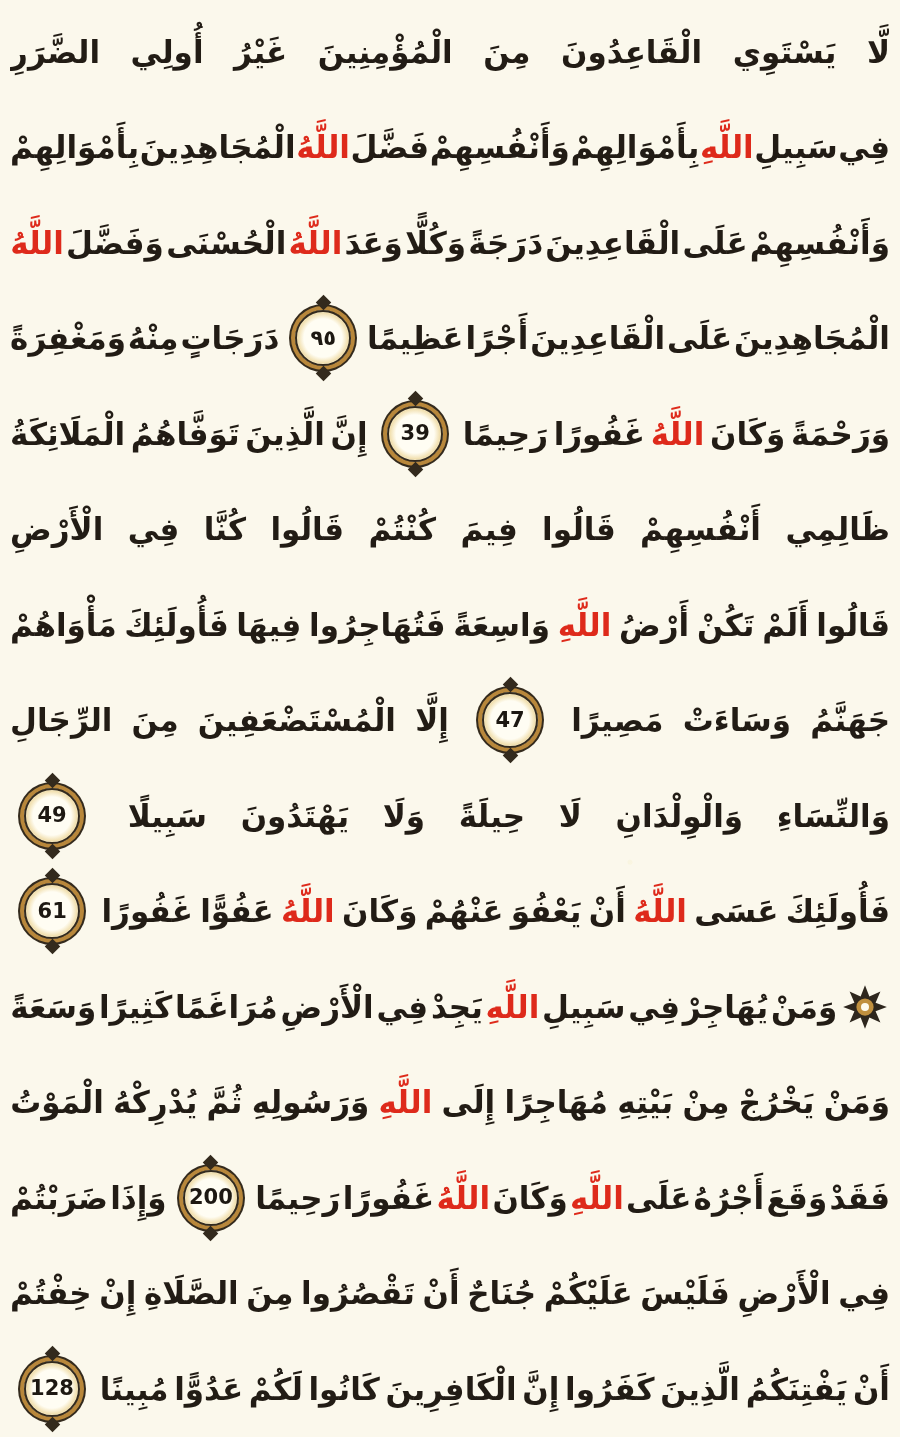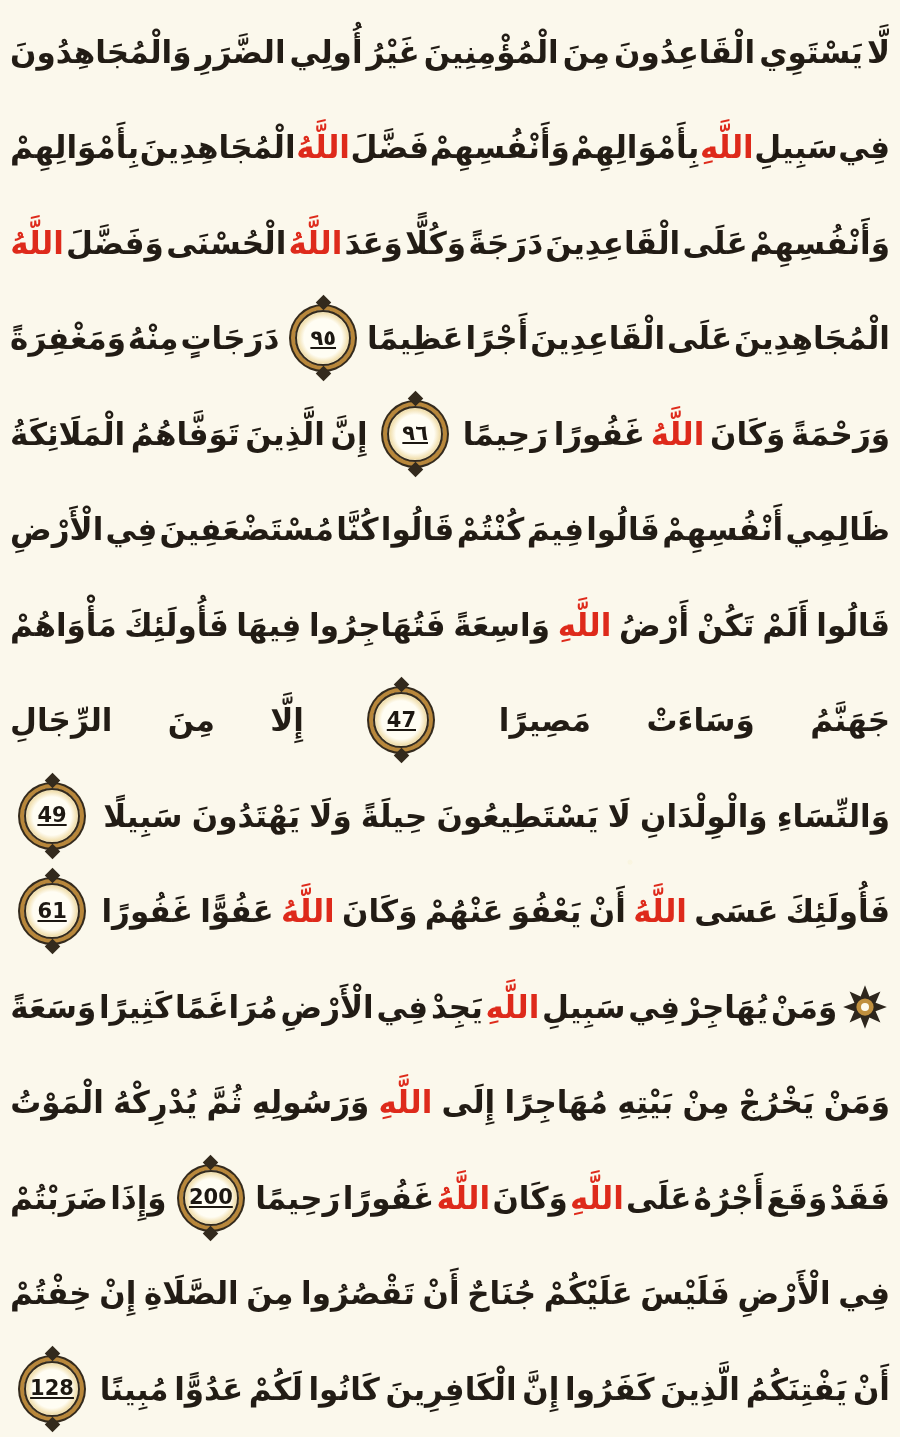--- a/index.html
+++ b/index.html
@@ -62,21 +62,20 @@
     background: #332a1d;
     transform: rotate(45deg);
   }
   .medallion::before { top: -15px; }
   .medallion::after  { bottom: -15px; }
   .medallion-num {
     font-size: 21px;
     font-weight: bold;
     color: #1d1812;
     line-height: 1;
-    text-decoration: underline;
   }
   .hizb {
     flex: 0 0 auto;
     width: 46px;
     height: 46px;
     margin: 0 2px;
   }
 </style>
 </head>
 <body>
@@ -84,21 +83,20 @@
 <div class="page">
     <div class="line">
       <span class="word">لَّا</span>
       <span class="word">يَسْتَوِي</span>
       <span class="word">الْقَاعِدُونَ</span>
       <span class="word">مِنَ</span>
       <span class="word">الْمُؤْمِنِينَ</span>
       <span class="word">غَيْرُ</span>
       <span class="word">أُولِي</span>
       <span class="word">الضَّرَرِ</span>
-      <span class="word">وَالْمُجَاهِدُونَ</span>
     </div>
     <div class="line">
       <span class="word">فِي</span>
       <span class="word">سَبِيلِ</span>
       <span class="word allah">اللَّهِ</span>
       <span class="word">بِأَمْوَالِهِمْ</span>
       <span class="word">وَأَنْفُسِهِمْ</span>
       <span class="word">فَضَّلَ</span>
       <span class="word allah">اللَّهُ</span>
       <span class="word">الْمُجَاهِدِينَ</span>
@@ -129,36 +127,35 @@
       <span class="word">مِنْهُ</span>
       <span class="word">وَمَغْفِرَةً</span>
     </div>
     <div class="line">
       <span class="word">وَرَحْمَةً</span>
       <span class="word">وَكَانَ</span>
       <span class="word allah">اللَّهُ</span>
       <span class="word">غَفُورًا</span>
       <span class="word">رَحِيمًا</span>
       <span class="medallion">
-        <span class="medallion-num">٩٦</span>
+        <span class="medallion-num">39</span>
       </span>
       <span class="word">إِنَّ</span>
       <span class="word">الَّذِينَ</span>
       <span class="word">تَوَفَّاهُمُ</span>
       <span class="word">الْمَلَائِكَةُ</span>
     </div>
     <div class="line">
       <span class="word">ظَالِمِي</span>
       <span class="word">أَنْفُسِهِمْ</span>
       <span class="word">قَالُوا</span>
       <span class="word">فِيمَ</span>
       <span class="word">كُنْتُمْ</span>
       <span class="word">قَالُوا</span>
       <span class="word">كُنَّا</span>
-      <span class="word">مُسْتَضْعَفِينَ</span>
       <span class="word">فِي</span>
       <span class="word">الْأَرْضِ</span>
     </div>
     <div class="line">
       <span class="word">قَالُوا</span>
       <span class="word">أَلَمْ</span>
       <span class="word">تَكُنْ</span>
       <span class="word">أَرْضُ</span>
       <span class="word allah">اللَّهِ</span>
       <span class="word">وَاسِعَةً</span>
@@ -168,28 +165,28 @@
       <span class="word">مَأْوَاهُمْ</span>
     </div>
     <div class="line">
       <span class="word">جَهَنَّمُ</span>
       <span class="word">وَسَاءَتْ</span>
       <span class="word">مَصِيرًا</span>
       <span class="medallion">
         <span class="medallion-num">47</span>
       </span>
       <span class="word">إِلَّا</span>
+      <span class="word">الْمُسْتَضْعَفِينَ</span>
       <span class="word">مِنَ</span>
       <span class="word">الرِّجَالِ</span>
     </div>
     <div class="line">
       <span class="word">وَالنِّسَاءِ</span>
       <span class="word">وَالْوِلْدَانِ</span>
       <span class="word">لَا</span>
-      <span class="word">يَسْتَطِيعُونَ</span>
       <span class="word">حِيلَةً</span>
       <span class="word">وَلَا</span>
       <span class="word">يَهْتَدُونَ</span>
       <span class="word">سَبِيلًا</span>
       <span class="medallion">
         <span class="medallion-num">49</span>
       </span>
     </div>
     <div class="line">
       <span class="word">فَأُولَئِكَ</span>

